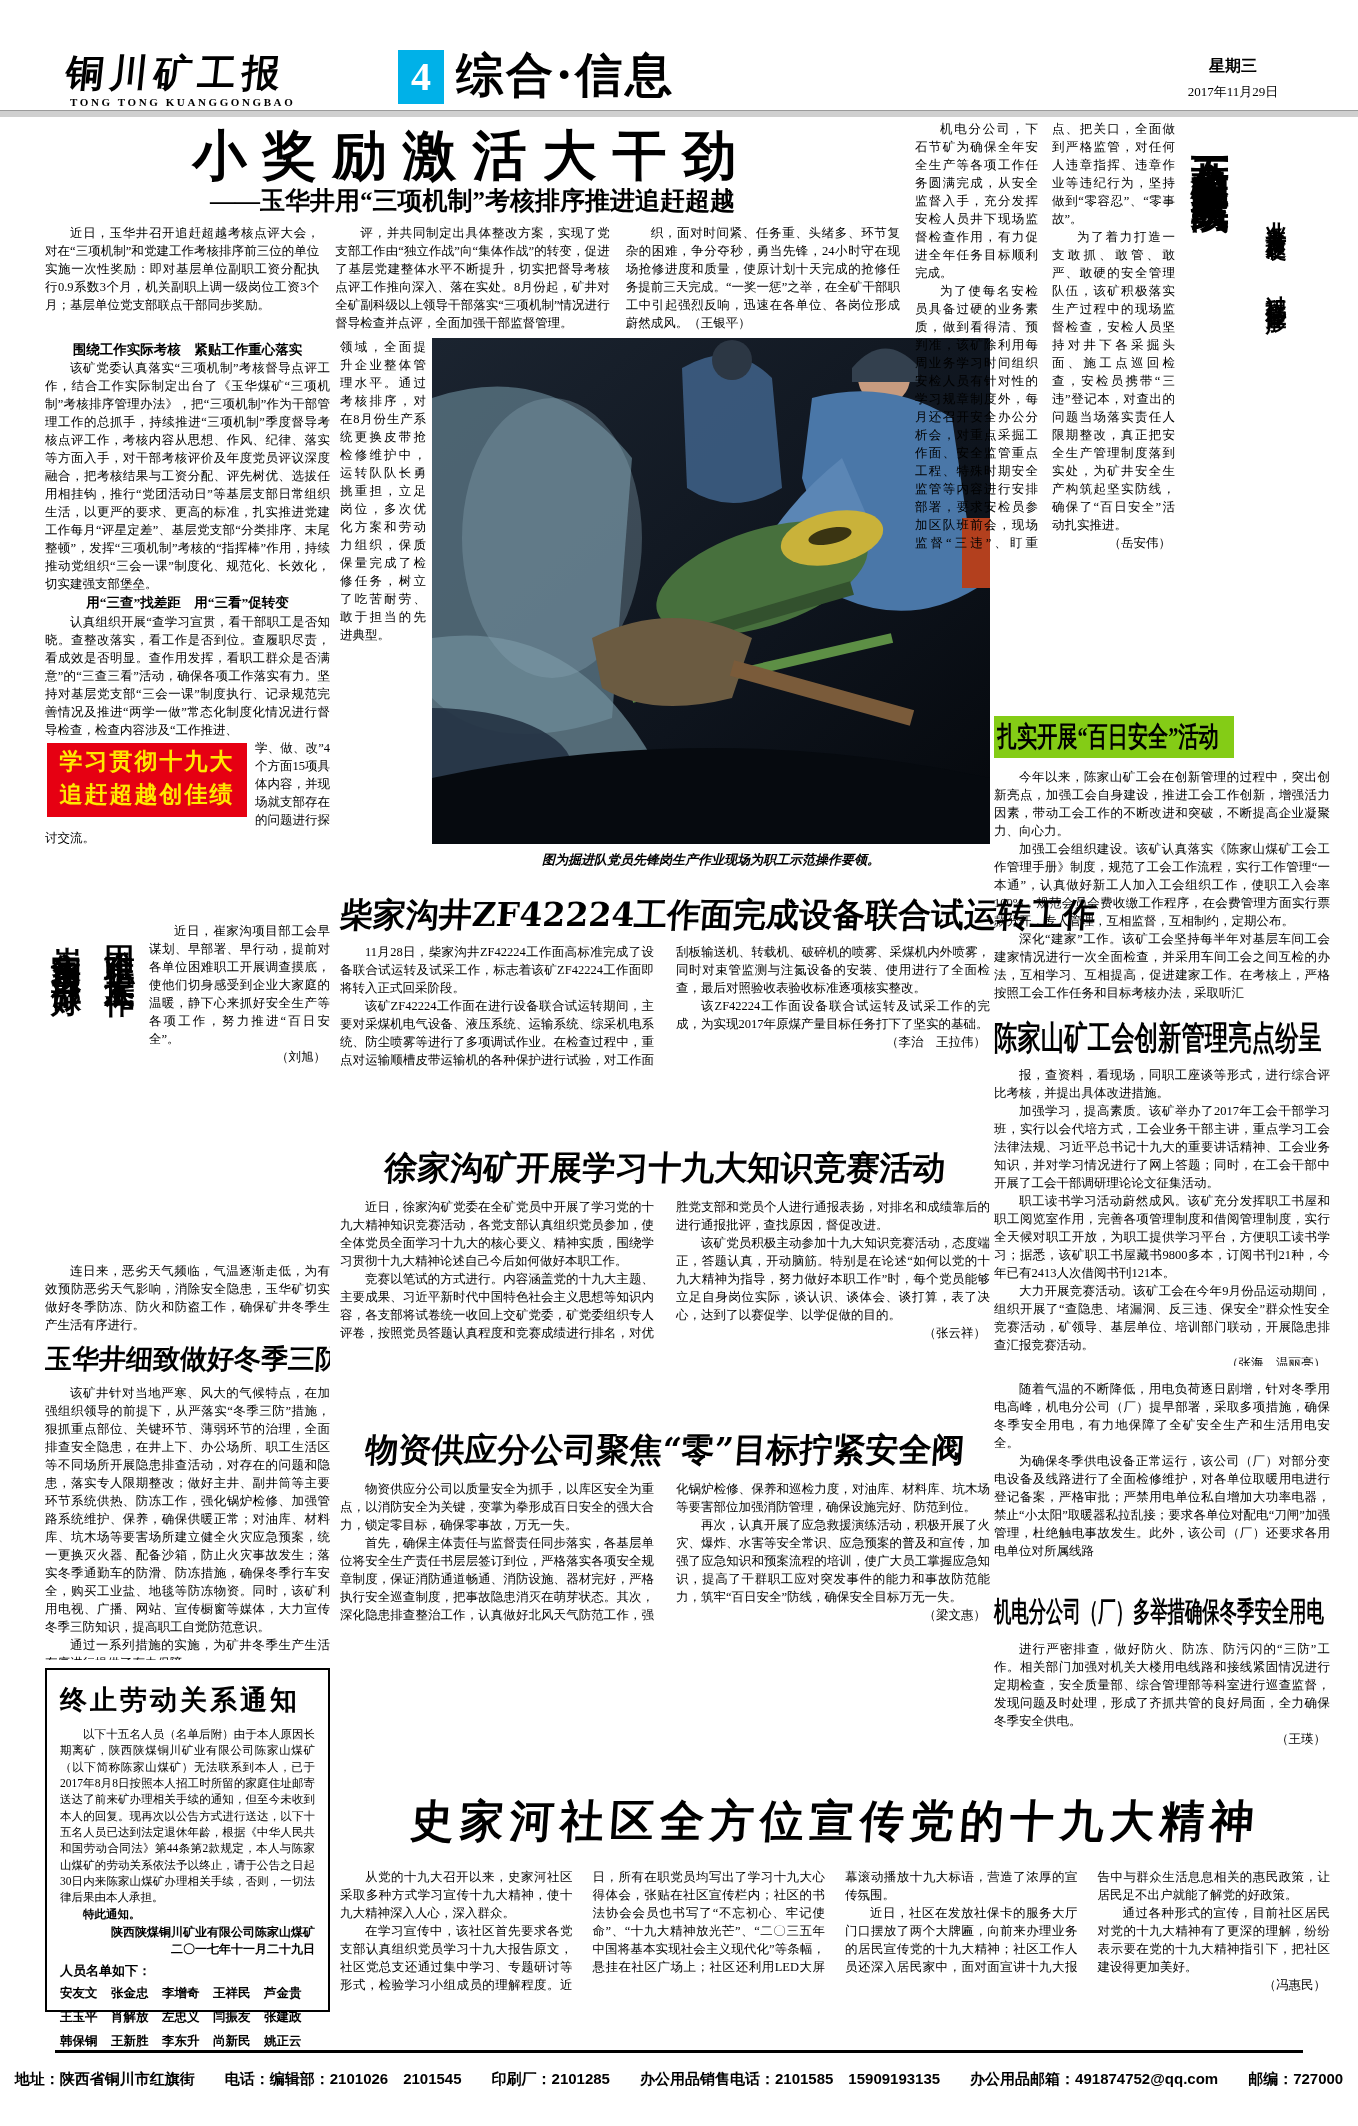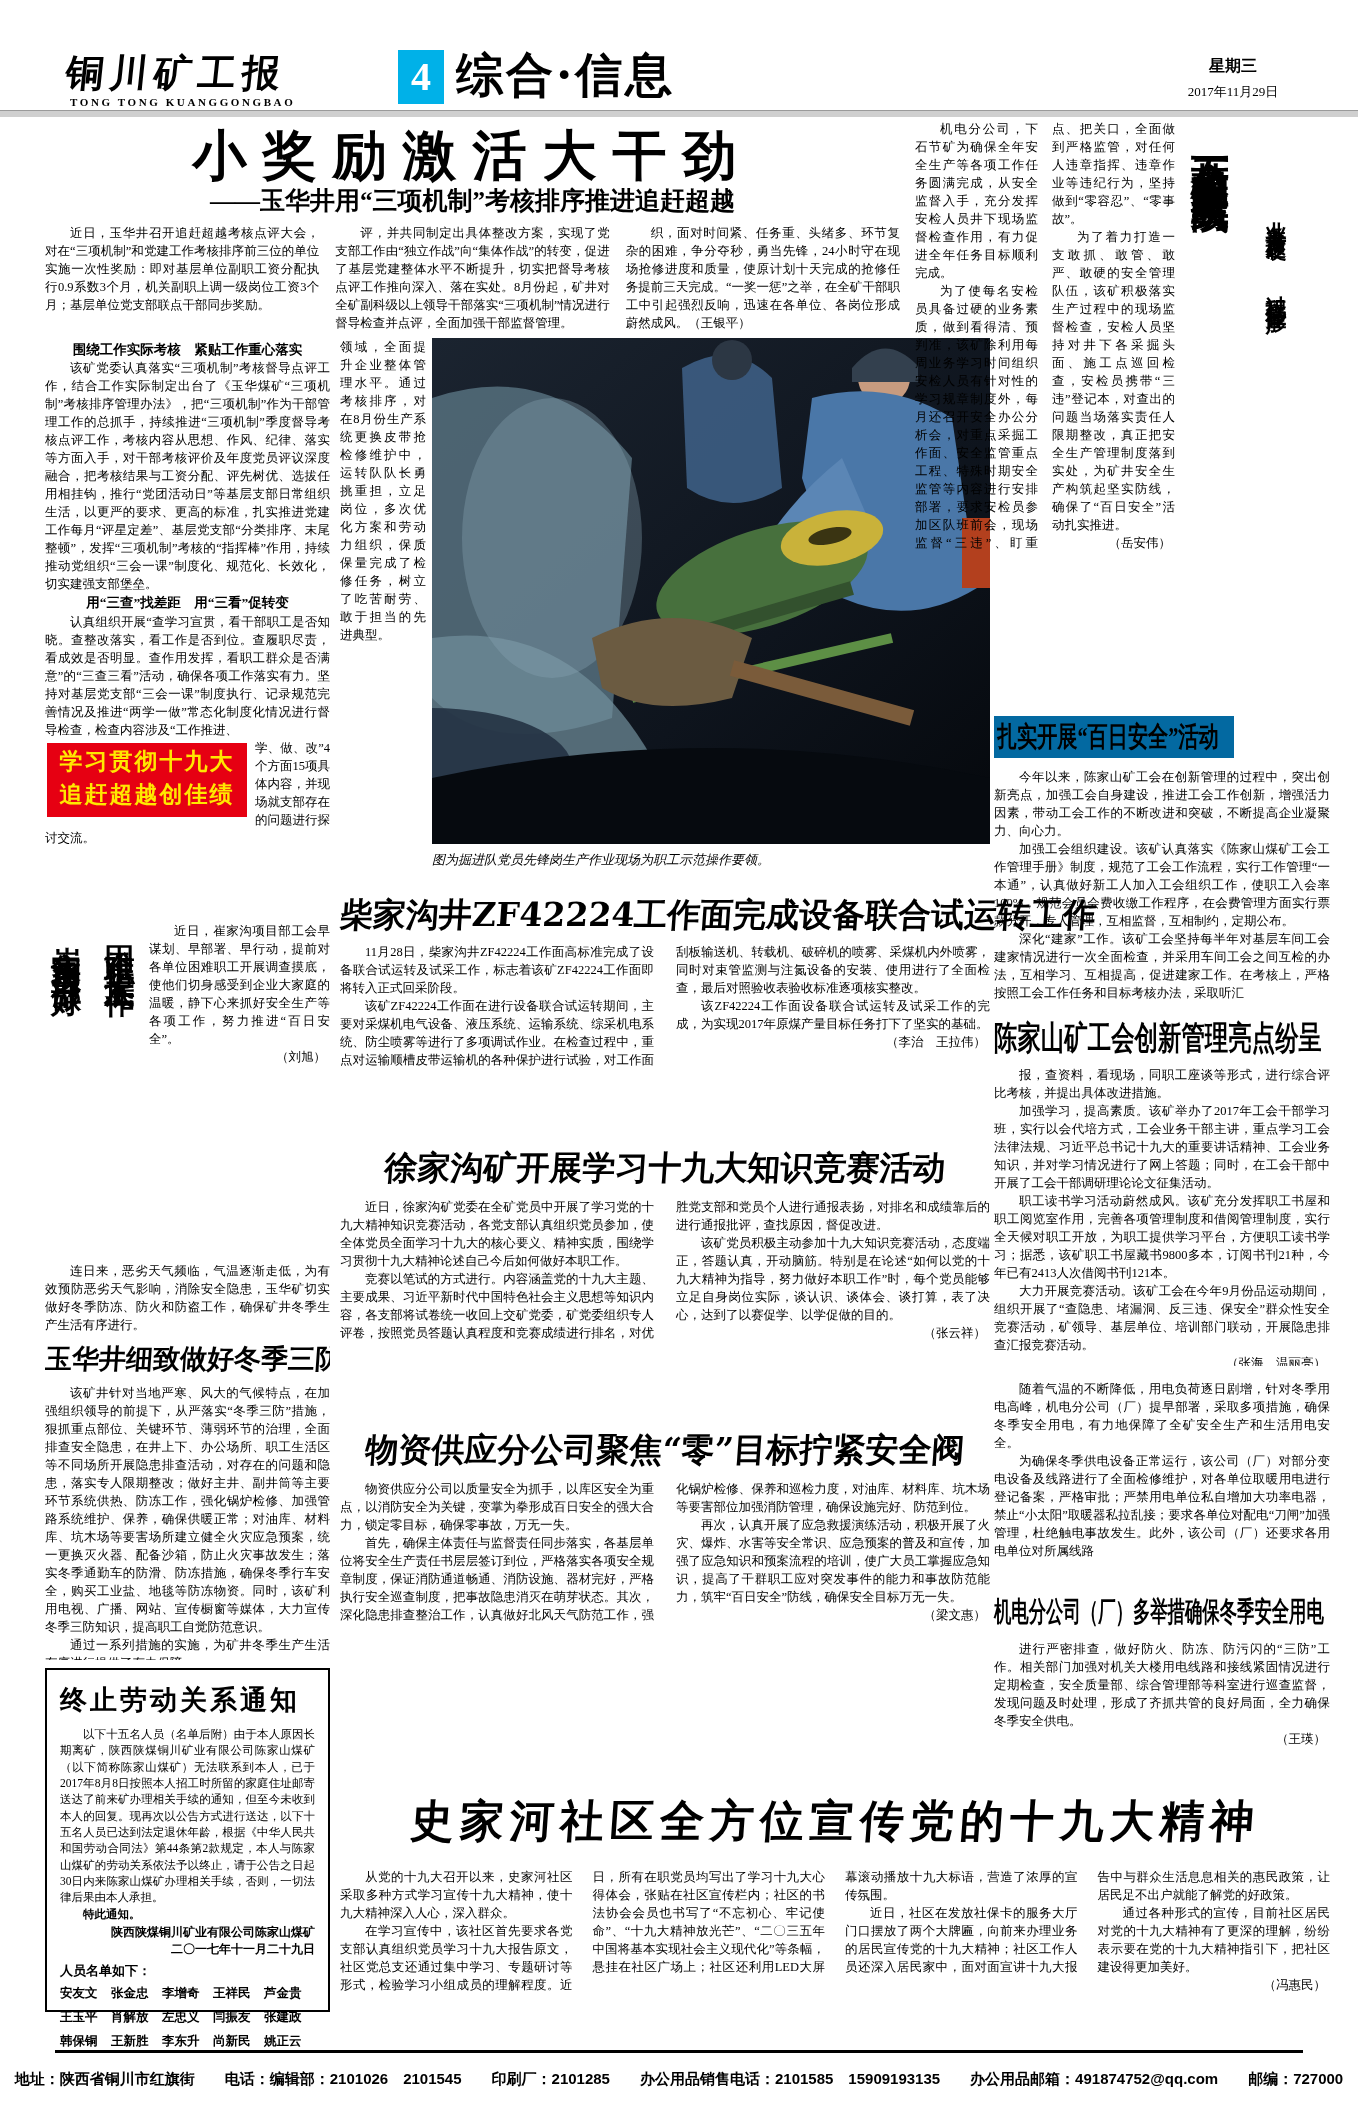--- a/index.html
+++ b/index.html
@@ -41,21 +41,21 @@
   .notice-title{text-align:left;font-size:27px;font-weight:bold;letter-spacing:3px;margin:4px 0 8px 0;}
   .notice-body{font-size:11.5px;line-height:1.42;text-align:justify;}
   .notice-body p{margin:0;text-indent:2em;}
   .notice-sign{text-align:right;font-size:12px;font-weight:bold;margin-top:2px;}
   .notice-date{text-align:right;font-size:12px;font-weight:bold;}
   .notice-label{font-size:13px;font-weight:bold;margin-top:4px;}
   .names-grid{display:grid;grid-template-columns:repeat(5,1fr);row-gap:7px;margin-top:5px;font-size:12.5px;font-weight:600;font-family:"DejaVu Serif",serif;}
   
   .side-strip{left:340px;top:338px;width:86px;height:505px;}
   .photo{left:432px;top:338px;width:558px;height:506px;}
-  .caption{left:432px;top:851px;width:558px;text-align:left;font-size:13px;font-weight:normal;font-style:italic;}
+  .caption{left:432px;top:851px;width:558px;text-align:center;font-size:13px;font-weight:bold;font-style:italic;}
   .mid-head{width:650px;left:340px;text-align:center;font-size:33px;white-space:nowrap;}
   .mid-cols{left:340px;width:650px;column-count:2;column-gap:22px;}
   
   .xias-body{left:915px;top:120px;width:260px;height:588px;column-count:2;column-gap:14px;}
   .xias-vhead{left:1184px;top:126px;height:580px;writing-mode:vertical-rl;font-size:38px;font-weight:bold;
               letter-spacing:3px;font-family:"DejaVu Serif",serif;}
   .xias-vsub{left:1262px;top:205px;height:500px;writing-mode:vertical-rl;font-size:21px;font-weight:bold;letter-spacing:4px;}
   .bairi-head{left:994px;top:716px;width:240px;height:42px;line-height:42px;}
   .cond{display:inline-block;transform-origin:0 50%;white-space:nowrap;font-weight:bold;}
   .bairi-head .cond{font-size:28px;transform:scaleX(0.72);padding-left:4px;}
@@ -213,21 +213,21 @@
 
   <div class="abs xias-body bodytext">
     <p>机电分公司，下石节矿为确保全年安全生产等各项工作任务圆满完成，从安全监督入手，充分发挥安检人员井下现场监督检查作用，有力促进全年任务目标顺利完成。</p>
     <p>为了使每名安检员具备过硬的业务素质，做到看得清、预判准，该矿除利用每周业务学习时间组织安检人员有针对性的学习规章制度外，每月还召开安全办公分析会，对重点采掘工作面、安全监管重点工程、特殊时期安全监管等内容进行安排部署，要求安检员参加区队班前会，现场监督“三违”、盯重点、把关口，全面做到严格监管，对任何人违章指挥、违章作业等违纪行为，坚持做到“零容忍”、“零事故”。</p>
     <p>为了着力打造一支敢抓、敢管、敢严、敢硬的安全管理队伍，该矿积极落实生产过程中的现场监督检查，安检人员坚持对井下各采掘头面、施工点巡回检查，安检员携带“三违”登记本，对查出的问题当场落实责任人限期整改，真正把安全生产管理制度落到实处，为矿井安全生产构筑起坚实防线，确保了“百日安全”活动扎实推进。</p>
     <div class="attr">（岳安伟）</div>
   </div>
   <div class="abs xias-vhead">下石节矿构筑安全监管坚实防线</div>
   <div class="abs xias-vsub">业务素质过硬　　过程管控够严</div>
 
-  <div class="abs bairi-head" style="background:#0369a1">
+  <div class="abs bairi-head" style="background:#84cc16">
     <span class="cond">扎实开展“百日安全”活动</span>
   </div>
   <div class="abs right-col bodytext" style="top:768px;height:244px">
     <p>今年以来，陈家山矿工会在创新管理的过程中，突出创新亮点，加强工会自身建设，推进工会工作创新，增强活力因素，带动工会工作的不断改进和突破，不断提高企业凝聚力、向心力。</p>
     <p>加强工会组织建设。该矿认真落实《陈家山煤矿工会工作管理手册》制度，规范了工会工作流程，实行工作管理“一本通”，认真做好新工人加入工会组织工作，使职工入会率100%，规范会员会费收缴工作程序，在会费管理方面实行票款分开，专人管理，互相监督，互相制约，定期公布。</p>
     <p>深化“建家”工作。该矿工会坚持每半年对基层车间工会建家情况进行一次全面检查，并采用车间工会之间互检的办法，互相学习、互相提高，促进建家工作。在考核上，严格按照工会工作任务和目标考核办法，采取听汇</p>
   </div>
 
   <div class="abs chen-head">
     <span class="cond">陈家山矿工会创新管理亮点纷呈</span>

